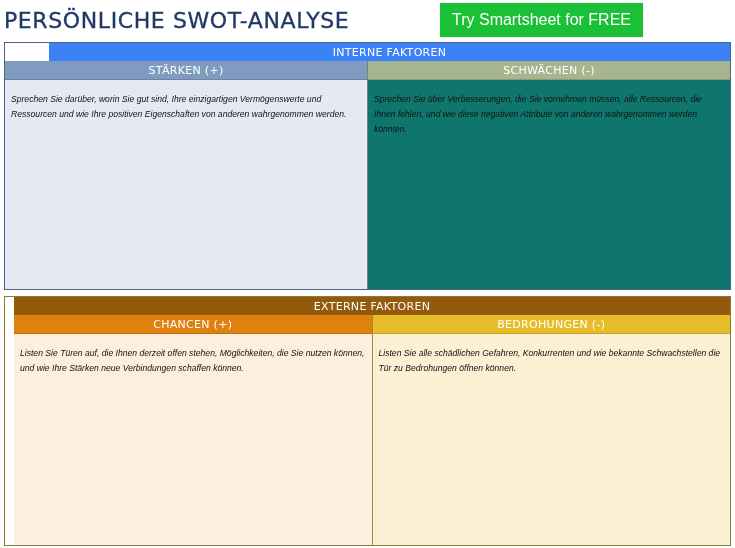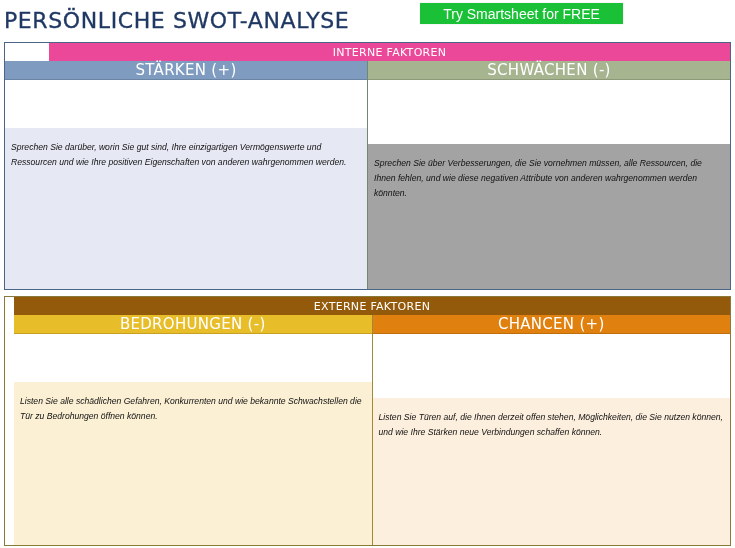--- a/index.html
+++ b/index.html
@@ -7,54 +7,53 @@
       width: 735px; height: 548px; background: #ffffff; position: relative; overflow: hidden;
       font-family: "Liberation Sans", "DejaVu Sans", sans-serif;
     }
     .title {
       position: absolute; left: 4px; top: 8px;
       font-size: 22px; font-weight: 400; color: #1f3864; letter-spacing: 0.6px;
       font-family: "DejaVu Sans", "Liberation Sans", sans-serif;
       -webkit-text-stroke: 0.3px #1f3864;
     }
     .cta {
-      position: absolute; left: 420px; top: 3px; width: 203px; height: 21px;
+      position: absolute; left: 440px; top: 3px; width: 203px; height: 34px;
       background: #1ac137; color: #ffffff; border: none;
-      font-size: 14px; font-family: "Liberation Sans", sans-serif;
+      font-size: 16px; font-family: "Liberation Sans", sans-serif;
       display: flex; align-items: center; justify-content: center; cursor: pointer;
       box-shadow: 0 0 1px rgba(0,0,0,0.2);
     }
     .section {
       position: absolute; left: 4px; width: 727px; box-sizing: border-box;
     }
     .sec-internal { top: 42px; height: 248px; border: 1px solid #4a6585; }
     .sec-external { top: 296px; height: 250px; border: 1px solid #8a7a3a; padding-left: 9px; }
     .sec-header {
       height: 18px; display: flex; align-items: center; justify-content: center;
       color: #ffffff; font-size: 11px; font-family: "DejaVu Sans", sans-serif; letter-spacing: 0.3px;
     }
-    .sec-internal .sec-header { background: #ec4899; margin-left: 44px; }
+    .sec-internal .sec-header { background: #3b82f6; margin-left: 44px; }
     .sec-external .sec-header { background: #935a0b; }
     .cols { display: flex; height: calc(100% - 18px); }
     .col { flex: 1; display: flex; flex-direction: column; box-sizing: border-box; }
-    .col + .col { border-left: 1px solid #7a7a6a; gap: 16px; }
+    .col + .col { border-left: 1px solid #7a7a6a; }
     .col-header {
       height: 18px; display: flex; align-items: center; justify-content: center;
-      color: #ffffff; font-size: 15px; font-family: "DejaVu Sans", sans-serif; letter-spacing: 0.3px;
+      color: #ffffff; font-size: 11px; font-family: "DejaVu Sans", sans-serif; letter-spacing: 0.3px;
       border-bottom: 1px solid rgba(0,0,0,0.15);
     }
     .col-body {
       flex: 1; padding: 12px 6px 6px 6px; font-size: 8.6px; font-style: italic; color: #111;
       line-height: 15px;
-      margin-top: 48px;
     }
     .strengths .col-header { background: #7f9cc0; }
     .strengths .col-body { background: #e6e9f4; }
     .weaknesses .col-header { background: #a6b48f; }
-    .weaknesses .col-body { background: #a3a3a3; font-style: italic; }
+    .weaknesses .col-body { background: #0f766e; font-style: italic; }
     .opportunities .col-header { background: #e0800f; }
     .opportunities .col-body { background: #fdefdd; }
     .threats .col-header { background: #e8bd2a; }
     .threats .col-body { background: #fbf0d4; }
     .sec-internal .col + .col { border-left-color: #6f8870; }
     .sec-external .col + .col { border-left-color: #a08a3a; }
   </style>
 </head>
 <body>
 
@@ -71,22 +70,22 @@
     <div class="col weaknesses">
       <div class="col-header">SCHWÄCHEN (-)</div>
       <div class="col-body">Sprechen Sie über Verbesserungen, die Sie vornehmen müssen, alle Ressourcen, die Ihnen fehlen, und wie diese negativen Attribute von anderen wahrgenommen werden könnten.</div>
     </div>
   </div>
 </div>
 
 <div class="section sec-external">
   <div class="sec-header">EXTERNE FAKTOREN</div>
   <div class="cols">
+    <div class="col opportunities">
+      <div class="col-header">CHANCEN (+)</div>
+      <div class="col-body">Listen Sie Türen auf, die Ihnen derzeit offen stehen, Möglichkeiten, die Sie nutzen können, und wie Ihre Stärken neue Verbindungen schaffen können.</div>
+    </div>
     <div class="col threats">
       <div class="col-header">BEDROHUNGEN (-)</div>
       <div class="col-body">Listen Sie alle schädlichen Gefahren, Konkurrenten und wie bekannte Schwachstellen die Tür zu Bedrohungen öffnen können.</div>
-    </div>
-    <div class="col opportunities">
-      <div class="col-header">CHANCEN (+)</div>
-      <div class="col-body">Listen Sie Türen auf, die Ihnen derzeit offen stehen, Möglichkeiten, die Sie nutzen können, und wie Ihre Stärken neue Verbindungen schaffen können.</div>
     </div>
   </div>
 </div>
 
 </body></html>

